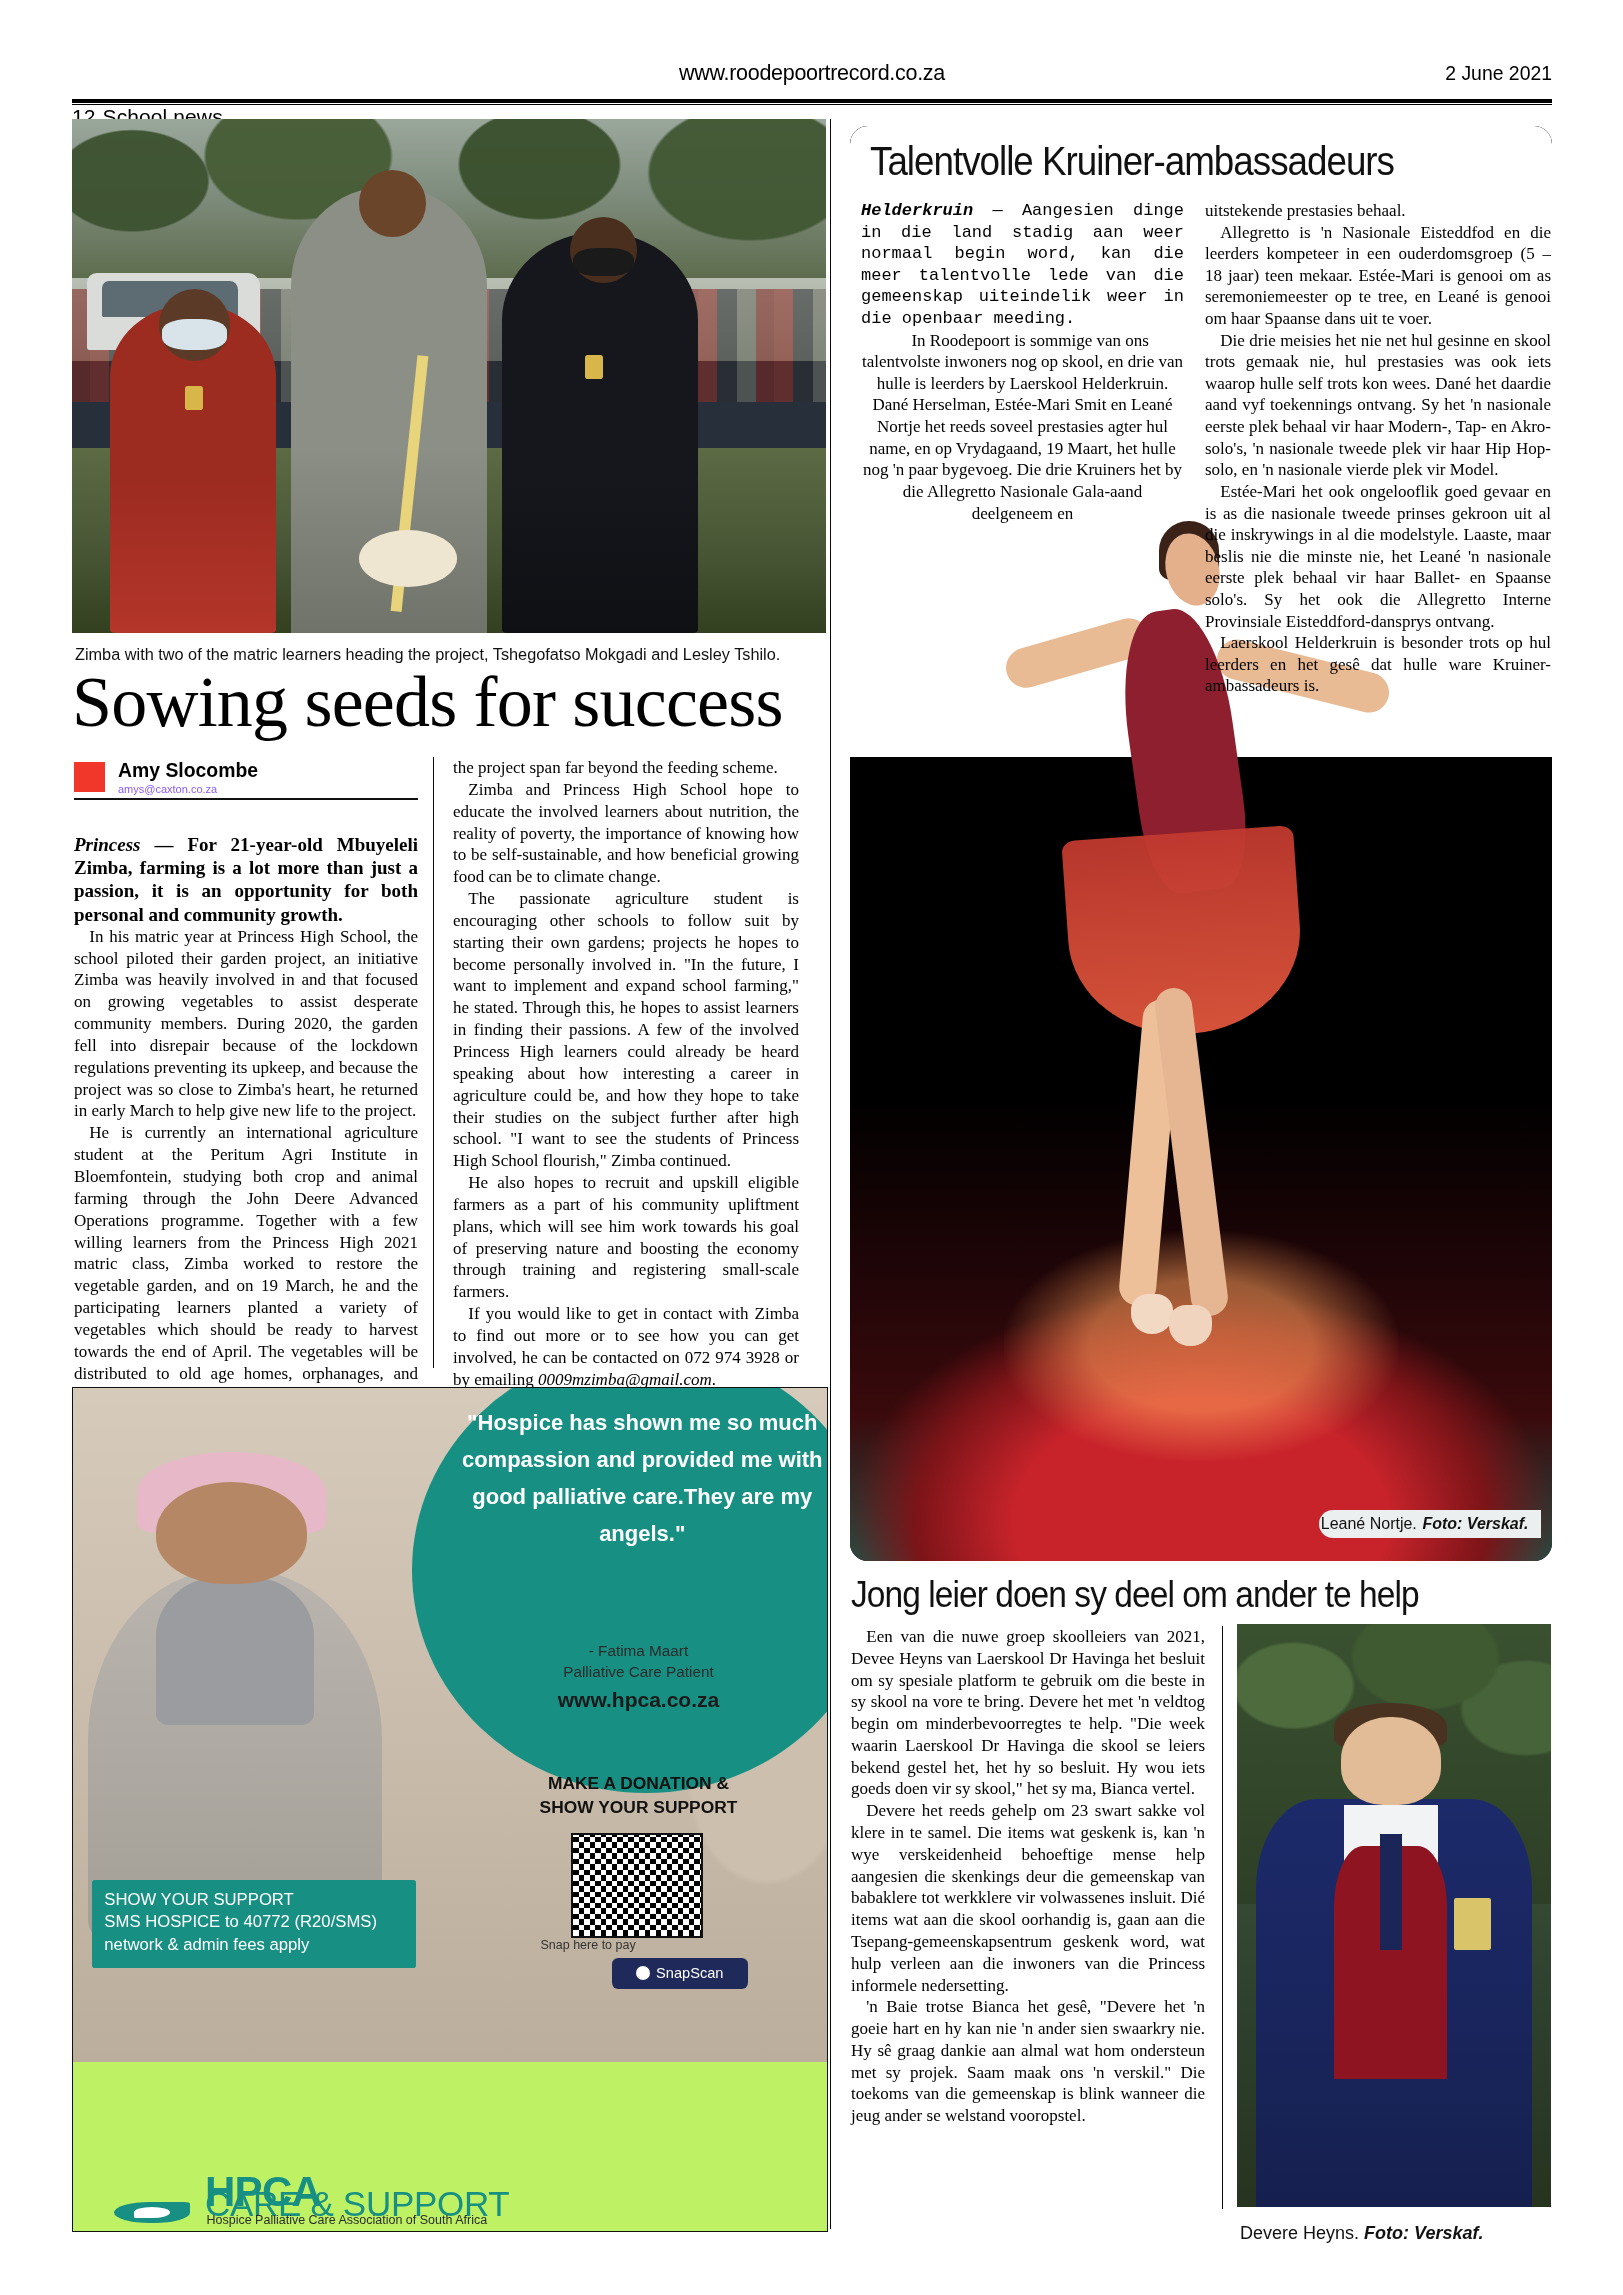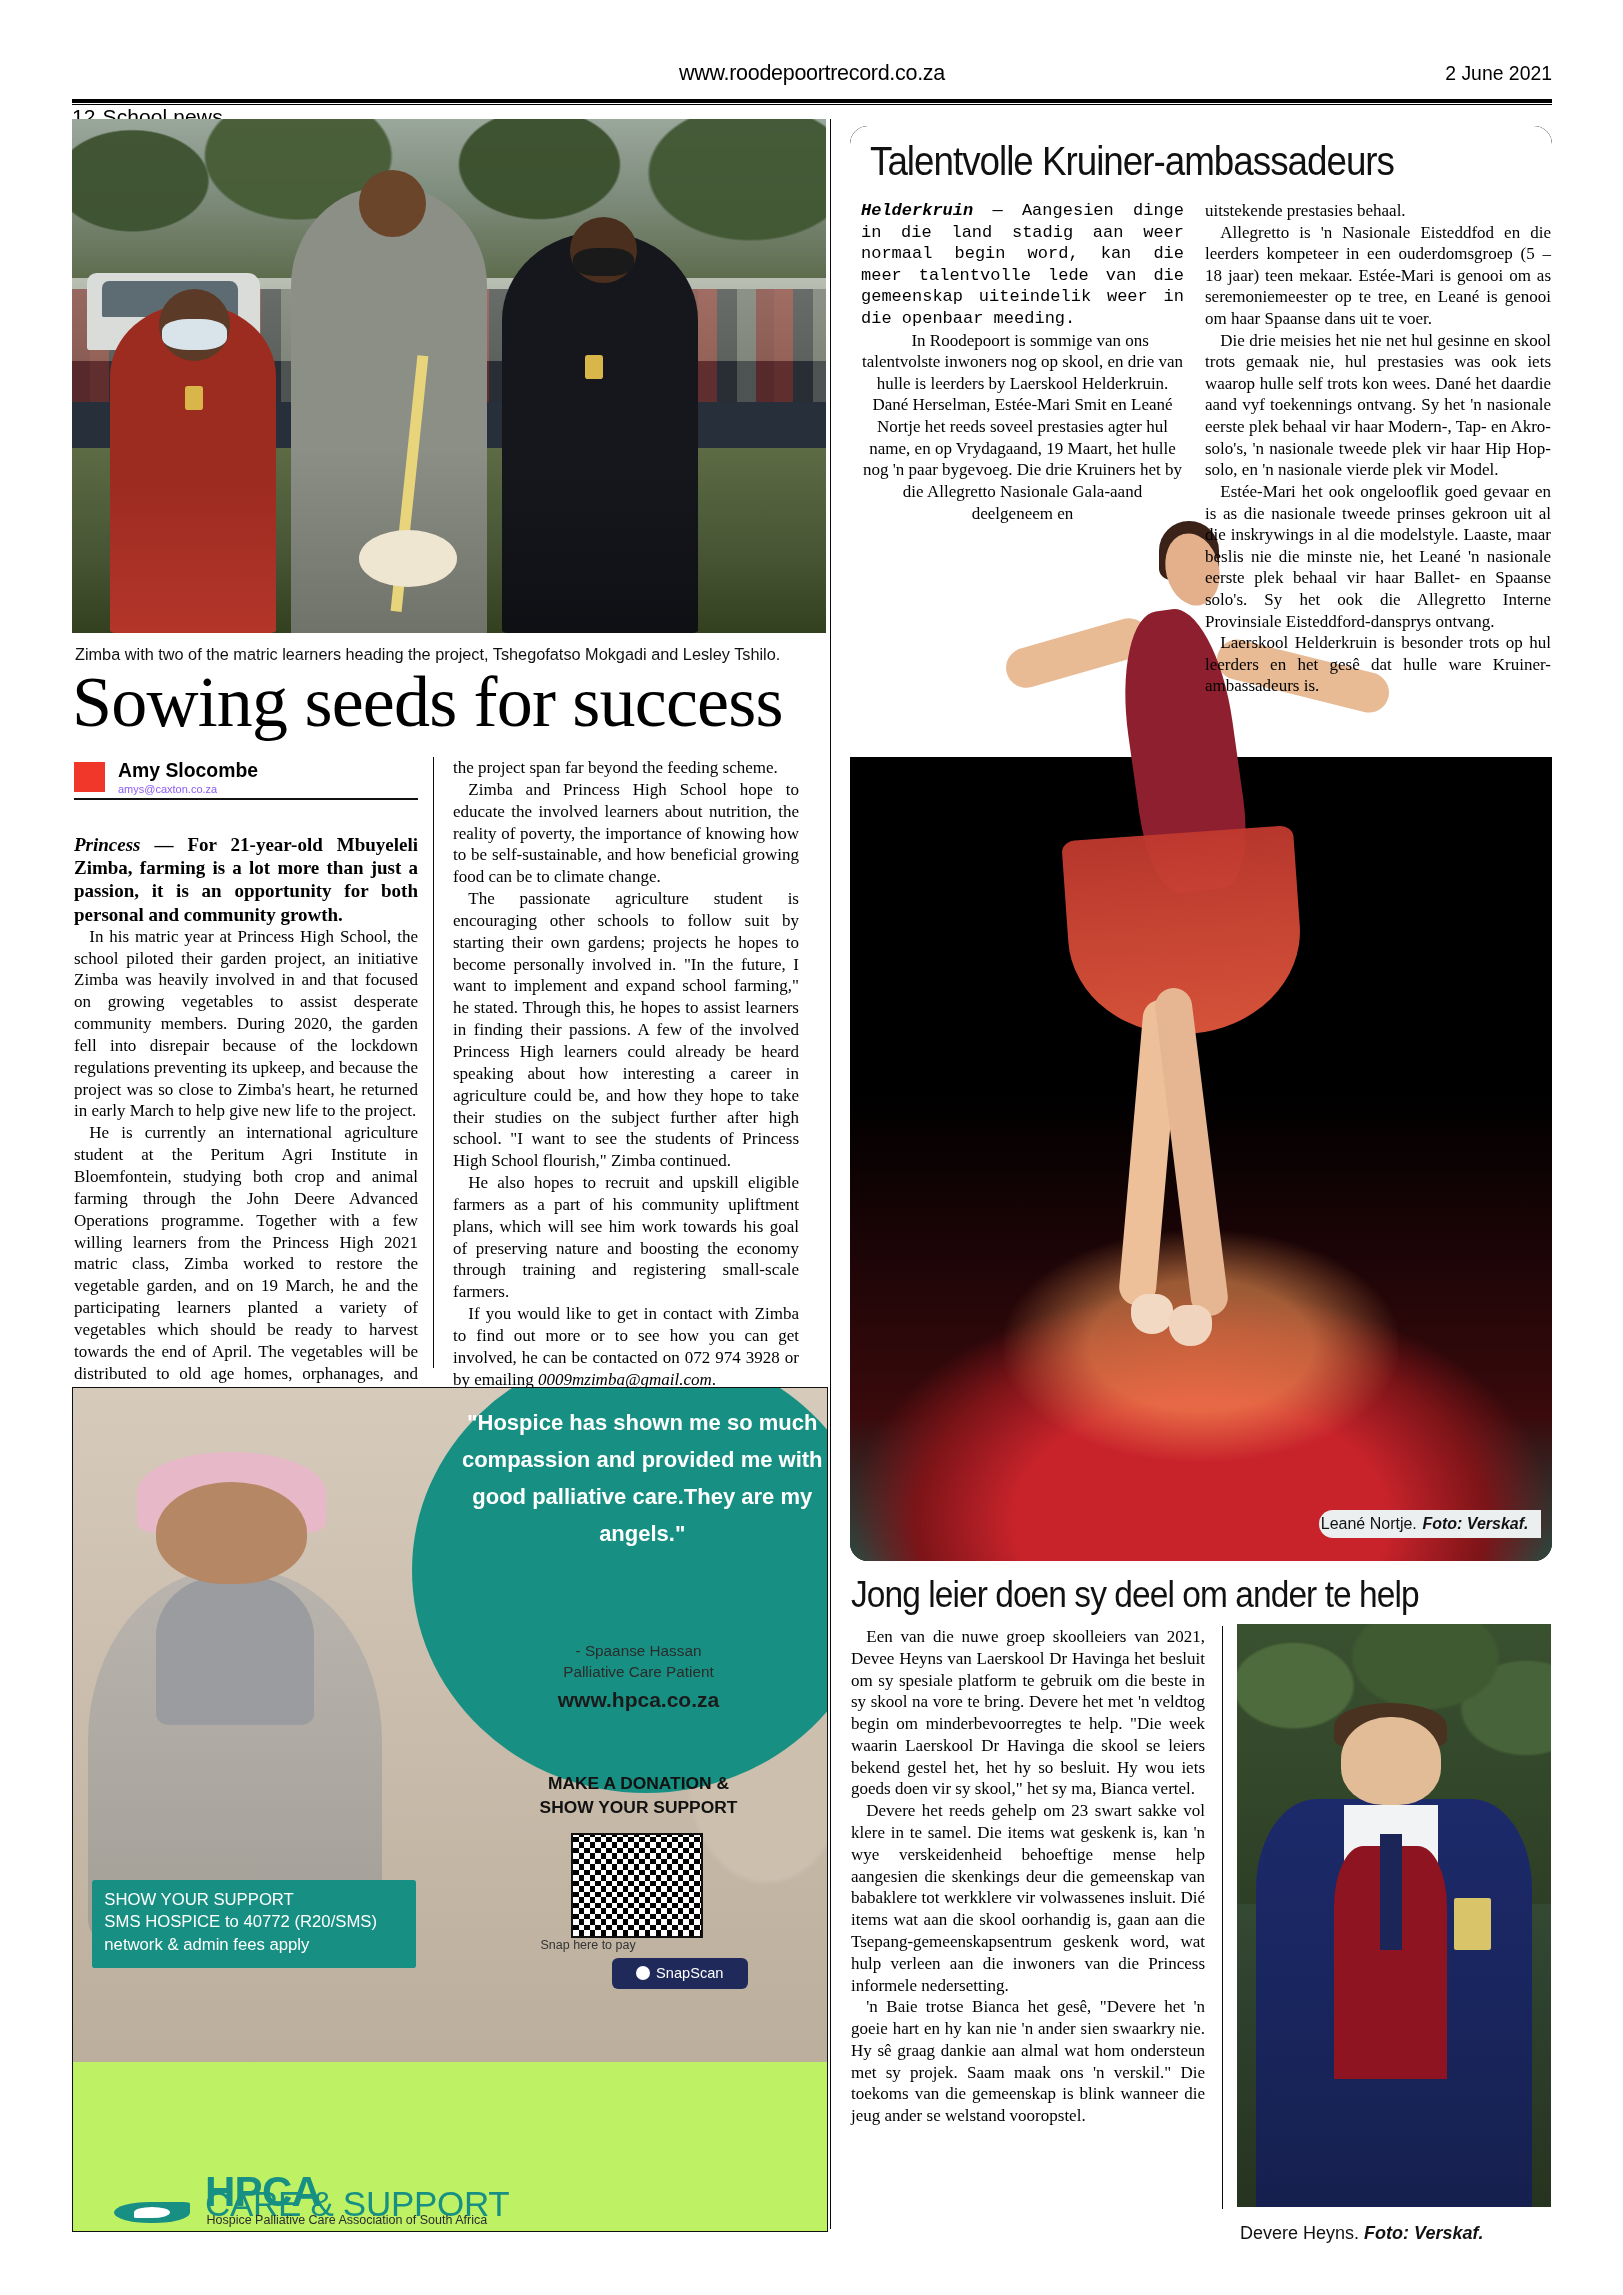--- a/index.html
+++ b/index.html
@@ -290,21 +290,21 @@
   <div class="ad">
     <div class="ad-photo">
       <div class="ad-bg-room"></div>
       <div class="ad-lady-body"></div>
       <div class="ad-lady-top"></div>
       <div class="ad-lady-scarf"></div>
       <div class="ad-lady-head"></div>
       <div class="ad-teal-circle"></div>
       <div class="ad-quote">"Hospice has shown me so much compassion and provided me with good palliative care.They are my angels."</div>
       <div class="ad-attrib">
-        <div>- Spaanse Hassan</div>
+        <div>- Fatima Maart</div>
         <div>Palliative Care Patient</div>
       </div>
       <div class="ad-url">www.hpca.co.za</div>
       <div class="ad-donate">
         <div>MAKE A DONATION &amp;</div>
         <div>SHOW YOUR SUPPORT</div>
       </div>
       <div class="ad-qr"></div>
       <div class="ad-qr-cap">Snap here to pay</div>
       <div class="ad-snapscan">

